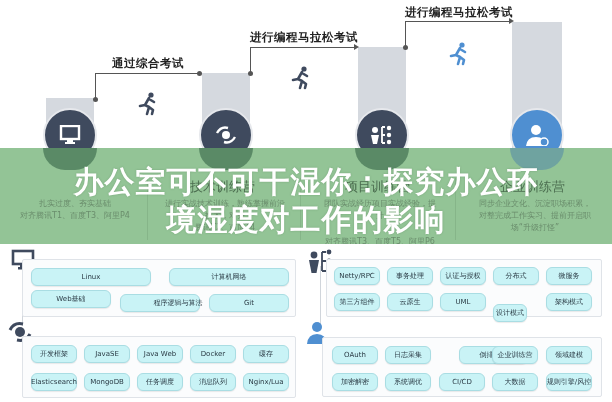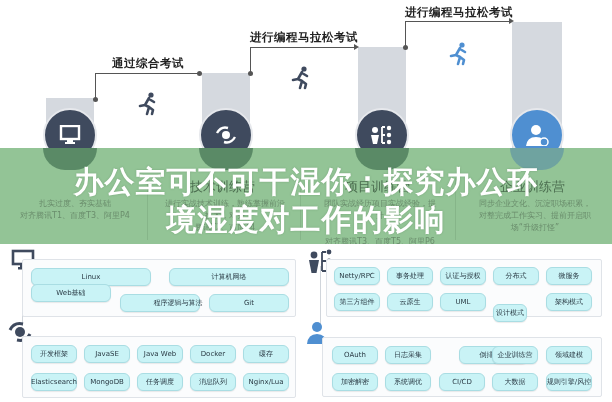--- a/index.html
+++ b/index.html
@@ -151,21 +151,21 @@
   <div class="connector-v" style="left:320px; top:266px; height:60px;"></div>
 
   <svg class="side-icon" style="left:11px; top:249px;" width="24" height="22" viewBox="0 0 24 22">
     <rect x="2" y="2" width="20" height="13" fill="none" stroke="#3f4a5e" stroke-width="2.6"></rect>
     <rect x="9" y="15" width="6" height="3" fill="#3f4a5e"></rect>
     <rect x="7" y="18" width="10" height="2.5" fill="#3f4a5e"></rect>
   </svg>
   <div class="panel" style="left:22px; top:259px; width:274px; height:58px;">
     <div class="chip" style="left:8px; top:8px; width:120px;">Linux</div>
     <div class="chip" style="left:146px; top:8px; width:120px;">计算机网络</div>
-    <div class="chip" style="left:8px; top:24px; width:80px;">Web基础</div>
+    <div class="chip" style="left:8px; top:30px; width:80px;">Web基础</div>
     <div class="chip" style="left:97px; top:34px; width:80px;padding-left:36px;">程序逻辑与算法</div>
     <div class="chip" style="left:186px; top:34px; width:80px;">Git</div>
   </div>
 
   <svg class="side-icon" style="left:7px; top:320px;" width="26" height="24" viewBox="0 0 26 24">
     <circle cx="13" cy="12" r="5" fill="#3f4a5e"></circle>
     <path d="M3 10 Q7 2 16 4" stroke="#3f4a5e" stroke-width="3" fill="none"></path>
     <path d="M23 14 Q19 22 10 20" stroke="#3f4a5e" stroke-width="3" fill="none"></path>
   </svg>
   <div class="panel" style="left:22px; top:336px; width:274px; height:62px;">

